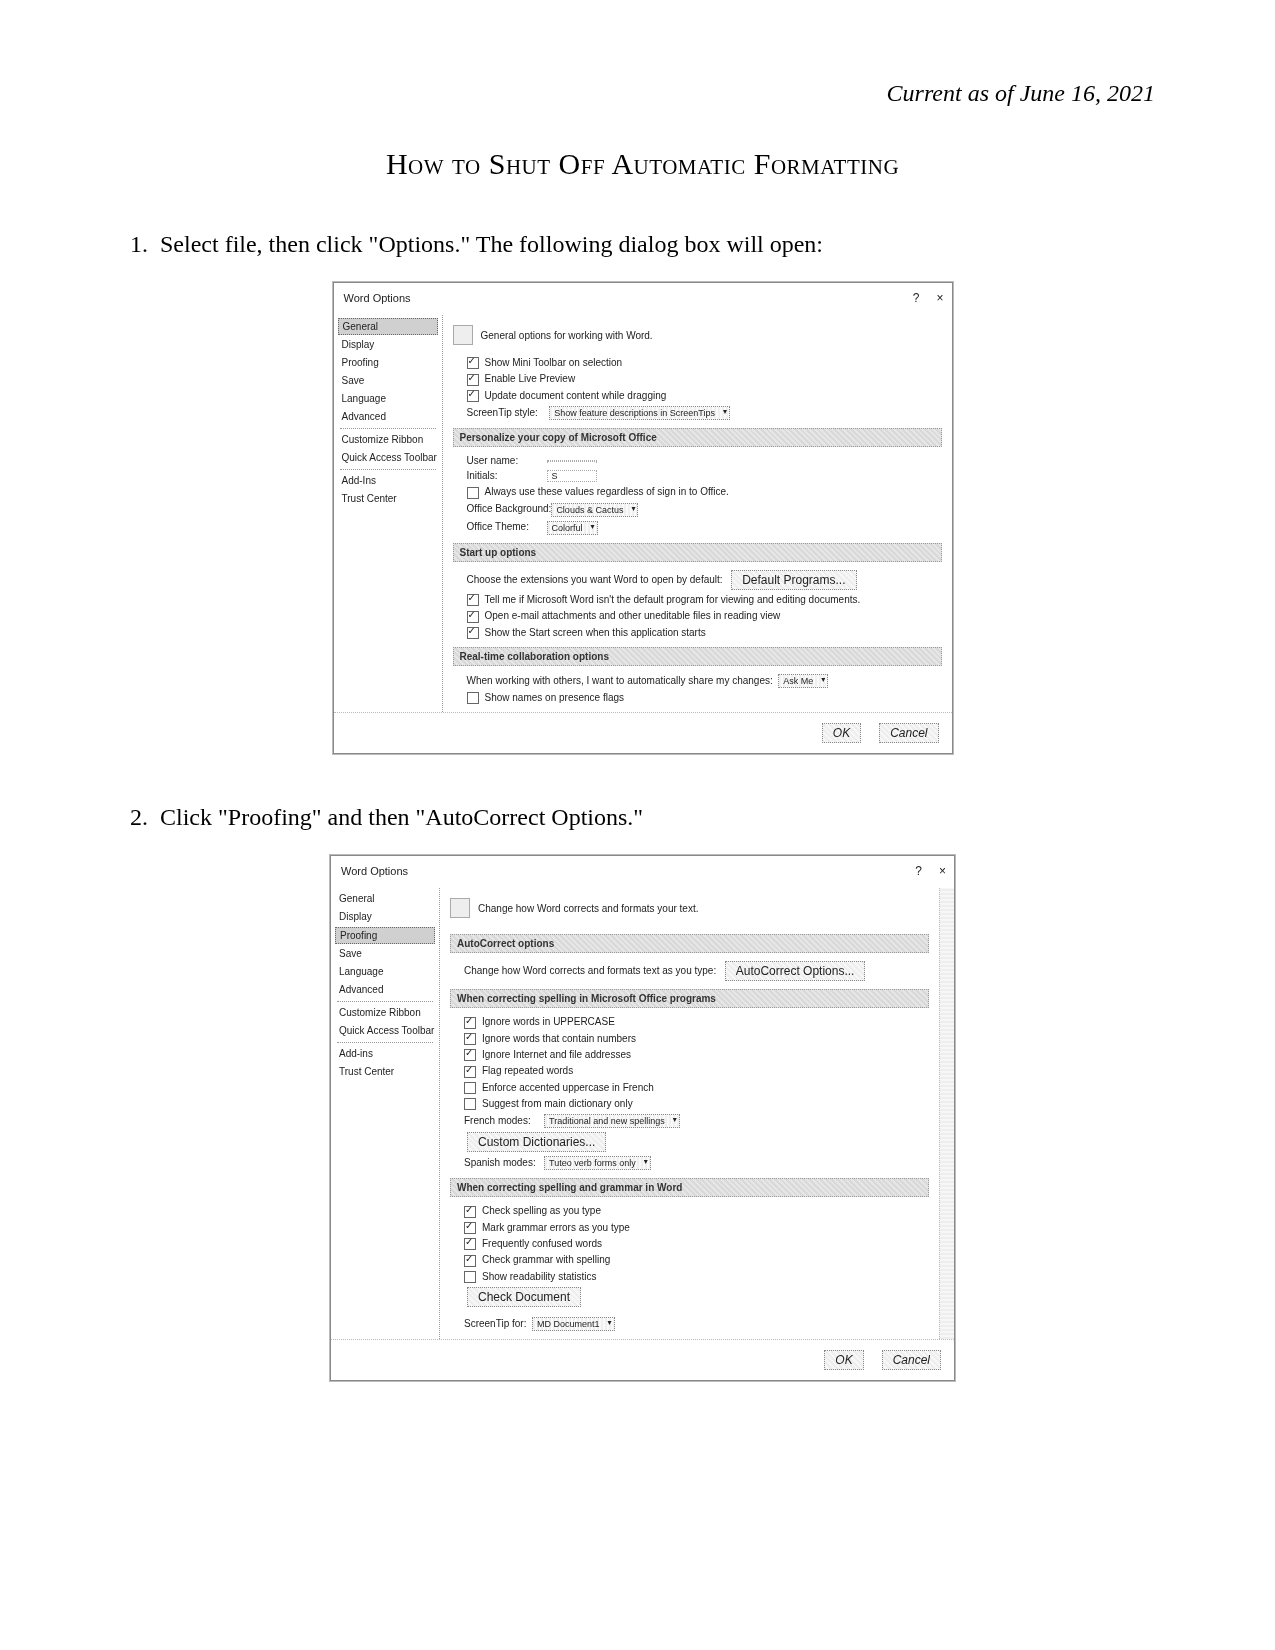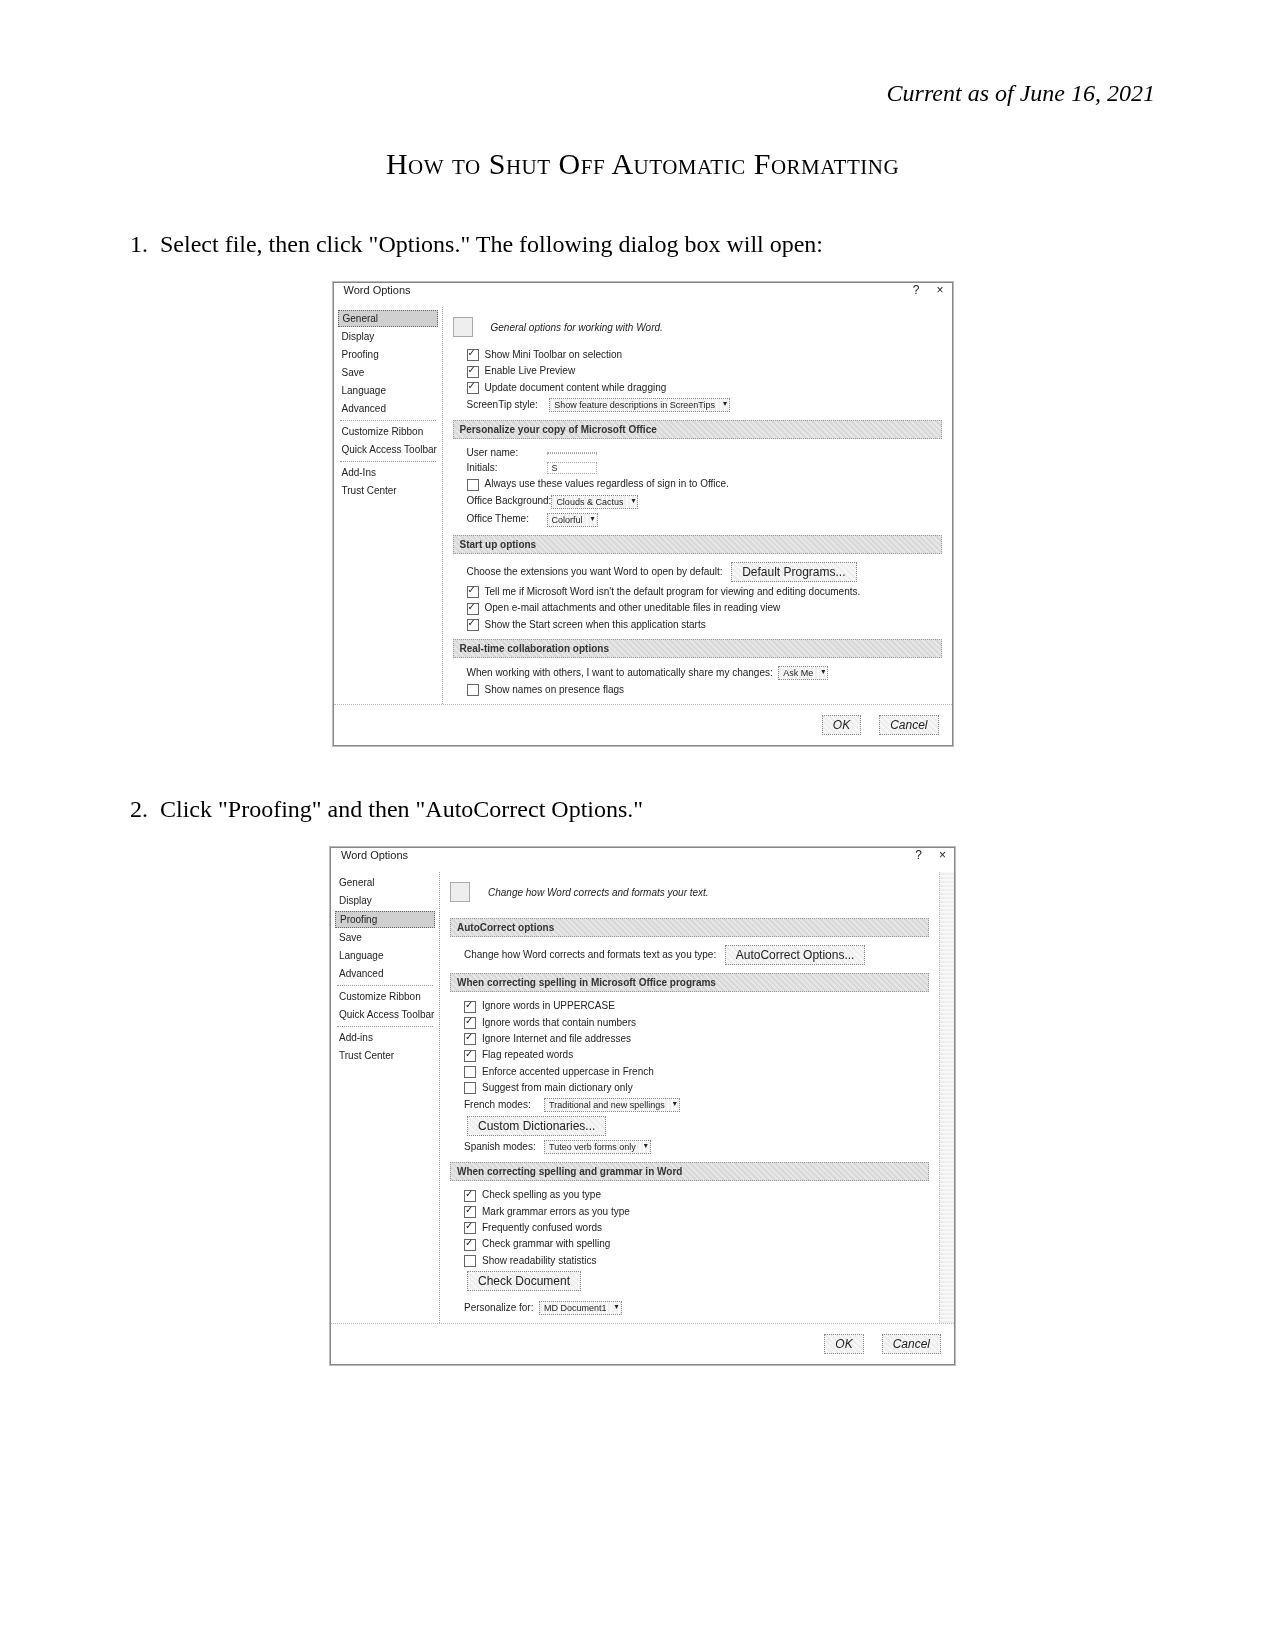--- a/index.html
+++ b/index.html
@@ -50,21 +50,21 @@
     text-align: left;
     text-indent: 0;
     box-sizing: border-box;
   }
   .dlg1 { width: 620px; }
   .dlg2 { width: 625px; }
   .dlg-titlebar {
     display: flex;
     justify-content: space-between;
     align-items: center;
-    padding: 0 8px 10px 10px;
+    padding: 8px 8px 10px 10px;
     font-size: 11px;
   }
   .dlg-titlebar .controls span { margin-left: 14px; font-size: 12px; }
   .dlg-body { display: flex; }
   .sidebar {
     width: 96px;
     border-right: 1px dotted #999;
     padding: 2px 6px 8px 6px;
     font-size: 10px;
   }
@@ -84,23 +84,22 @@
     margin: 2px 0;
     height: 0;
   }
   .main {
     flex: 1;
     padding: 4px 10px 6px 10px;
   }
   .intro {
     display: flex;
     align-items: center;
-    gap: 18px;
+    gap: 8px;
     padding: 6px 0 10px 0;
-    font-style: italic;
   }
   .intro .icon {
     width: 18px; height: 18px;
     border: 1px solid #aaa;
     background: #eee;
   }
   .section-head {
     background: repeating-linear-gradient(45deg,#d9d9d9,#d9d9d9 2px,#e6e6e6 2px,#e6e6e6 4px);
     font-size: 10px;
     font-weight: bold;
@@ -310,21 +309,21 @@
 
           <div class="section-head">When correcting spelling and grammar in Word</div>
           <div class="opt"><span class="chk checked"></span><span class="lbl-inline">Check spelling as you type</span></div>
           <div class="opt"><span class="chk checked"></span><span class="lbl-inline">Mark grammar errors as you type</span></div>
           <div class="opt"><span class="chk checked"></span><span class="lbl-inline">Frequently confused words</span></div>
           <div class="opt"><span class="chk checked"></span><span class="lbl-inline">Check grammar with spelling</span></div>
           <div class="opt"><span class="chk"></span><span class="lbl-inline">Show readability statistics</span></div>
           <div class="fieldrow"><span class="btn">Check Document</span></div>
 
           <div class="fieldrow" style="margin-top:6px;">
-            <span>Personalize for:</span>&nbsp;
+            <span>ScreenTip for:</span>&nbsp;
             <span class="dropdown">MD Document1</span>
           </div>
         </div>
         <div class="scrollhint"></div>
       </div>
       <div class="dlg-footer">
         <span class="btn">OK</span>
         <span class="btn">Cancel</span>
       </div>
     </div>

